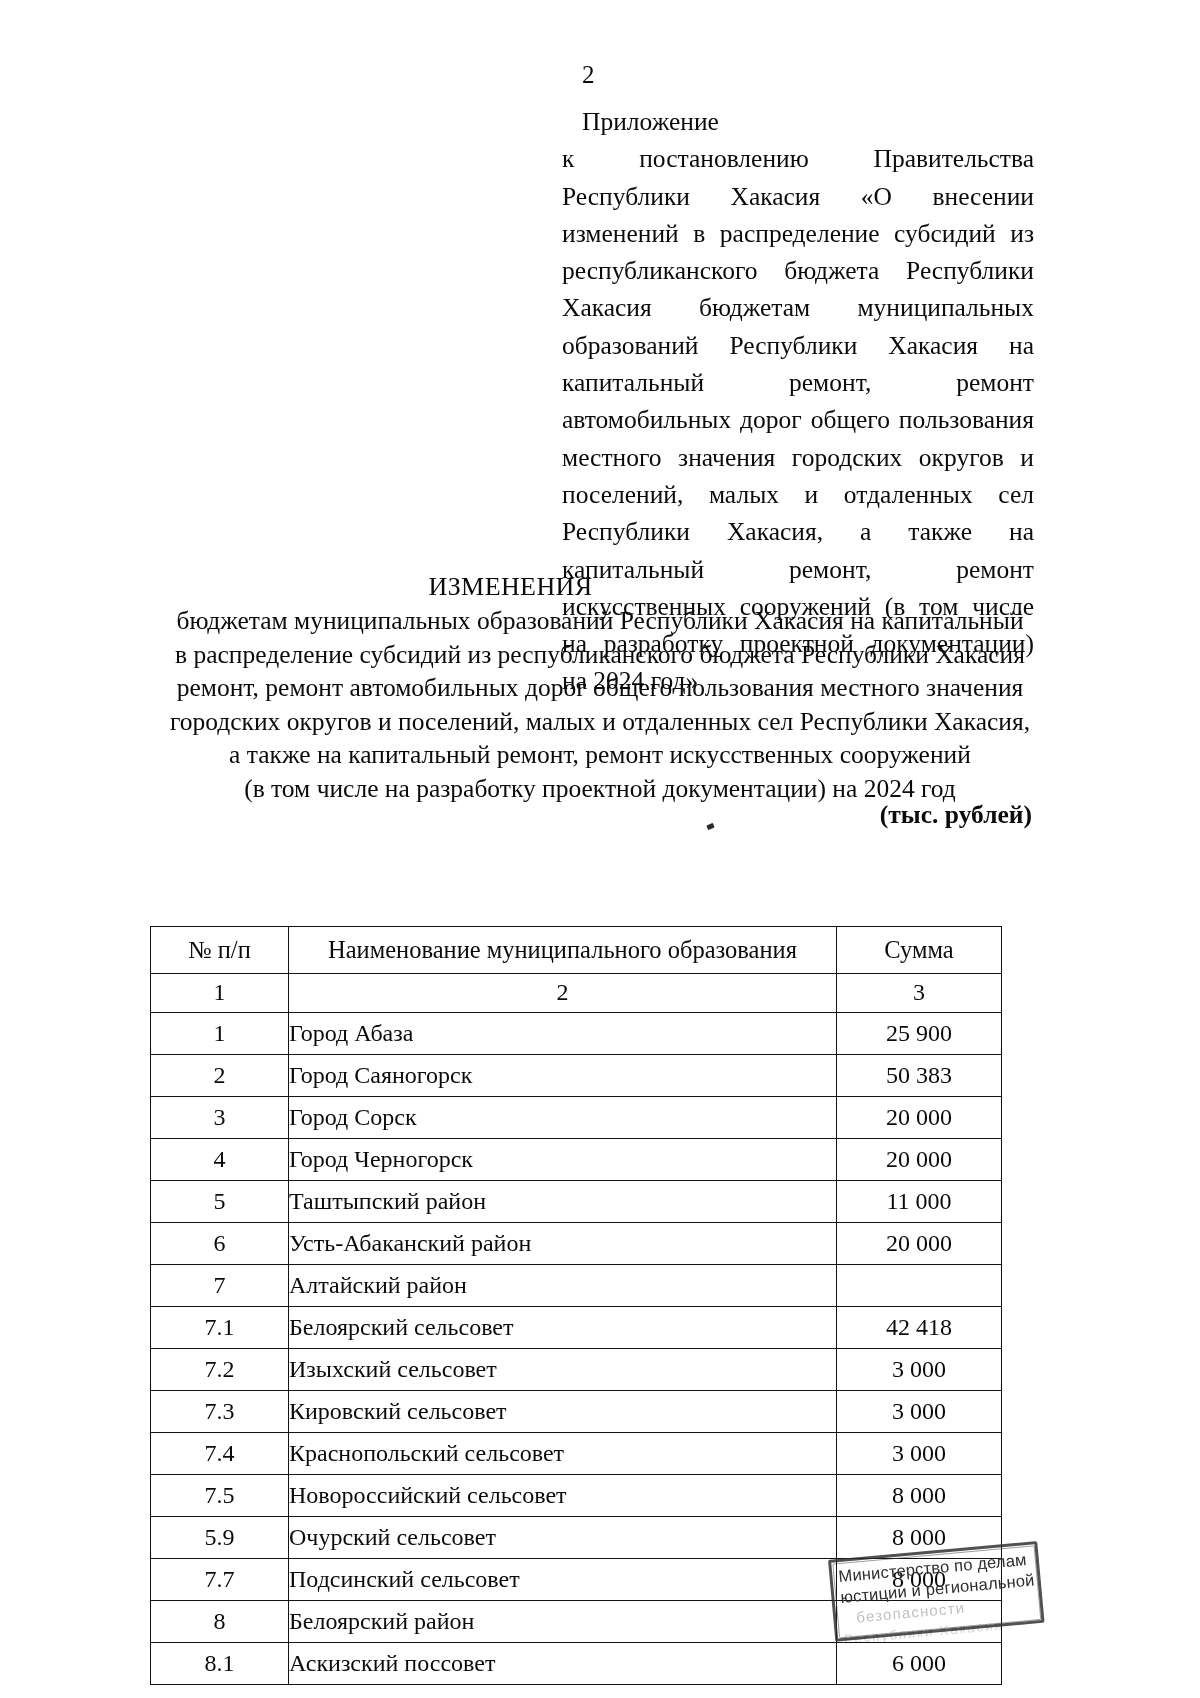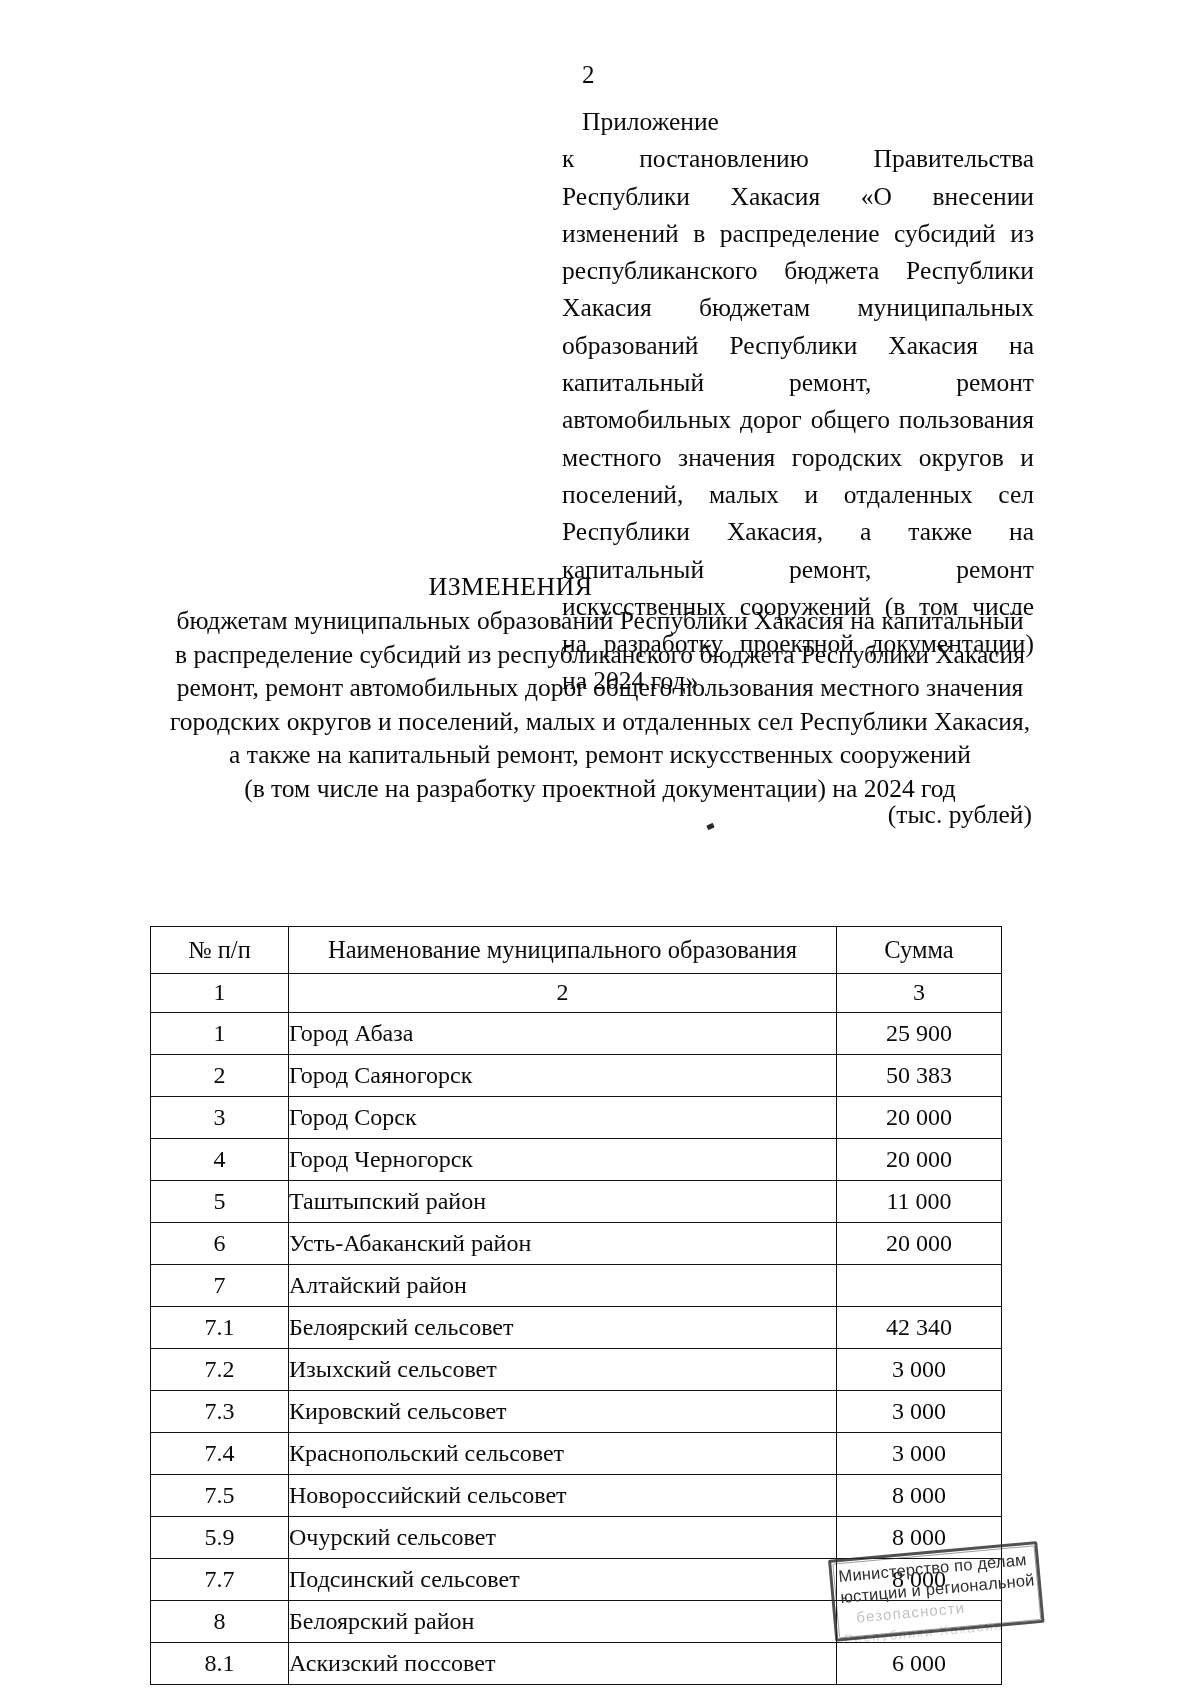--- a/index.html
+++ b/index.html
@@ -80,20 +80,21 @@
   }
   .doc-subtitle p { margin: 0; }
 
   
   .units-note {
     position: absolute;
     right: 168px;
     top: 800px;
     font-size: 25.5px;
     line-height: 1.2;
+    font-weight: bold;
   }
 
   
   .scan-speck {
     position: absolute;
     left: 707px;
     top: 824px;
     width: 7px;
     height: 5px;
     background: #2a2a2a;
@@ -258,21 +259,21 @@
             <td class="col-sum">20 000</td>
           </tr>
           <tr>
             <td class="col-num">7</td>
             <td class="col-name">Алтайский район</td>
             <td class="col-sum"></td>
           </tr>
           <tr>
             <td class="col-num">7.1</td>
             <td class="col-name">Белоярский сельсовет</td>
-            <td class="col-sum">42 340</td>
+            <td class="col-sum">42 418</td>
           </tr>
           <tr>
             <td class="col-num">7.2</td>
             <td class="col-name">Изыхский сельсовет</td>
             <td class="col-sum">3 000</td>
           </tr>
           <tr>
             <td class="col-num">7.3</td>
             <td class="col-name">Кировский сельсовет</td>
             <td class="col-sum">3 000</td>

